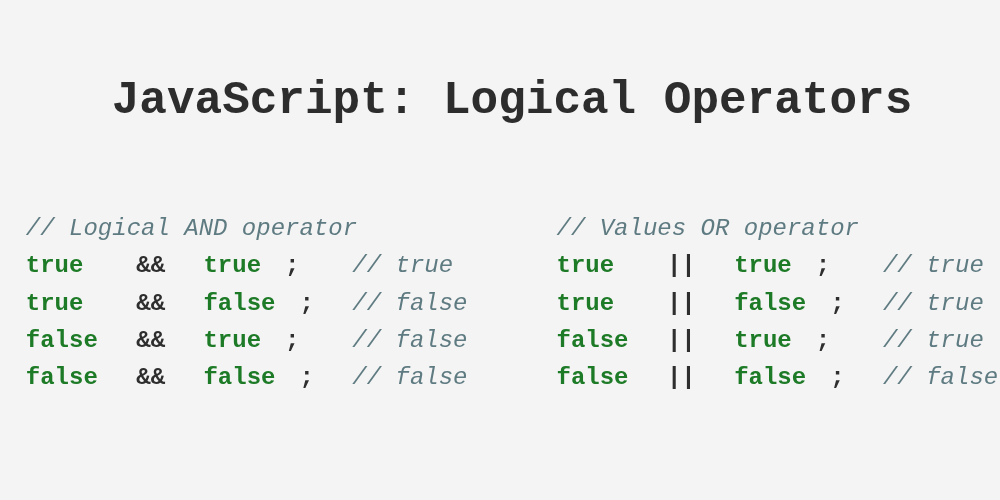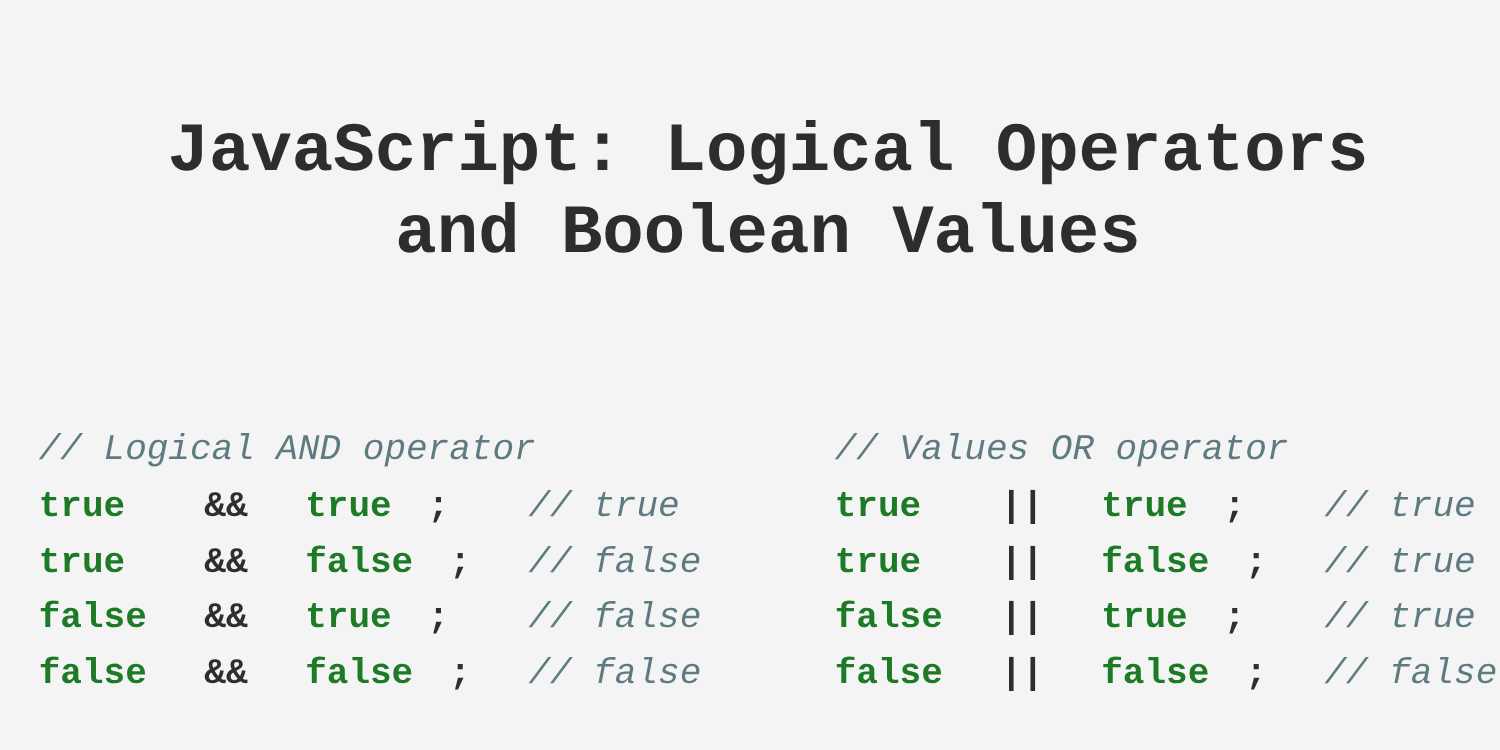--- a/index.html
+++ b/index.html
@@ -16,38 +16,37 @@
     font-size: 46px;
     font-weight: bold;
     line-height: 1.2;
     padding-top: 50px;
     color: #2d2d2d;
   }
   .code-wrap {
     display: flex;
     justify-content: center;
     gap: 41px;
-    margin-top: 62px;
+    margin-top: 45px;
   }
   .code-block {
     font-size: 24px;
     line-height: 1.55;
     white-space: pre;
   }
   .comment { color: #5f7b82; font-style: italic; }
   .kw      { color: #1d7a26; font-weight: bold; }
   .op      { color: #2e2e2e; font-weight: bold; }
   .punct   { color: #2e2e2e; font-weight: bold; }
 </style>
 </head>
 <body>
 
 <h1 class="title">
   <span>JavaScript: Logical Operators</span><br>
-  <span>and Boolean Values</span>
 </h1>
 
 <div class="code-wrap">
 
   <div class="code-block"><span class="comment">// Logical AND operator</span>
 <span class="kw">true </span> <span class="op">&amp;&amp;</span> <span class="kw">true</span><span class="punct">;  </span><span class="comment">// true</span>
 <span class="kw">true </span> <span class="op">&amp;&amp;</span> <span class="kw">false</span><span class="punct">; </span><span class="comment">// false</span>
 <span class="kw">false</span> <span class="op">&amp;&amp;</span> <span class="kw">true</span><span class="punct">;  </span><span class="comment">// false</span>
 <span class="kw">false</span> <span class="op">&amp;&amp;</span> <span class="kw">false</span><span class="punct">; </span><span class="comment">// false</span></div>
 

